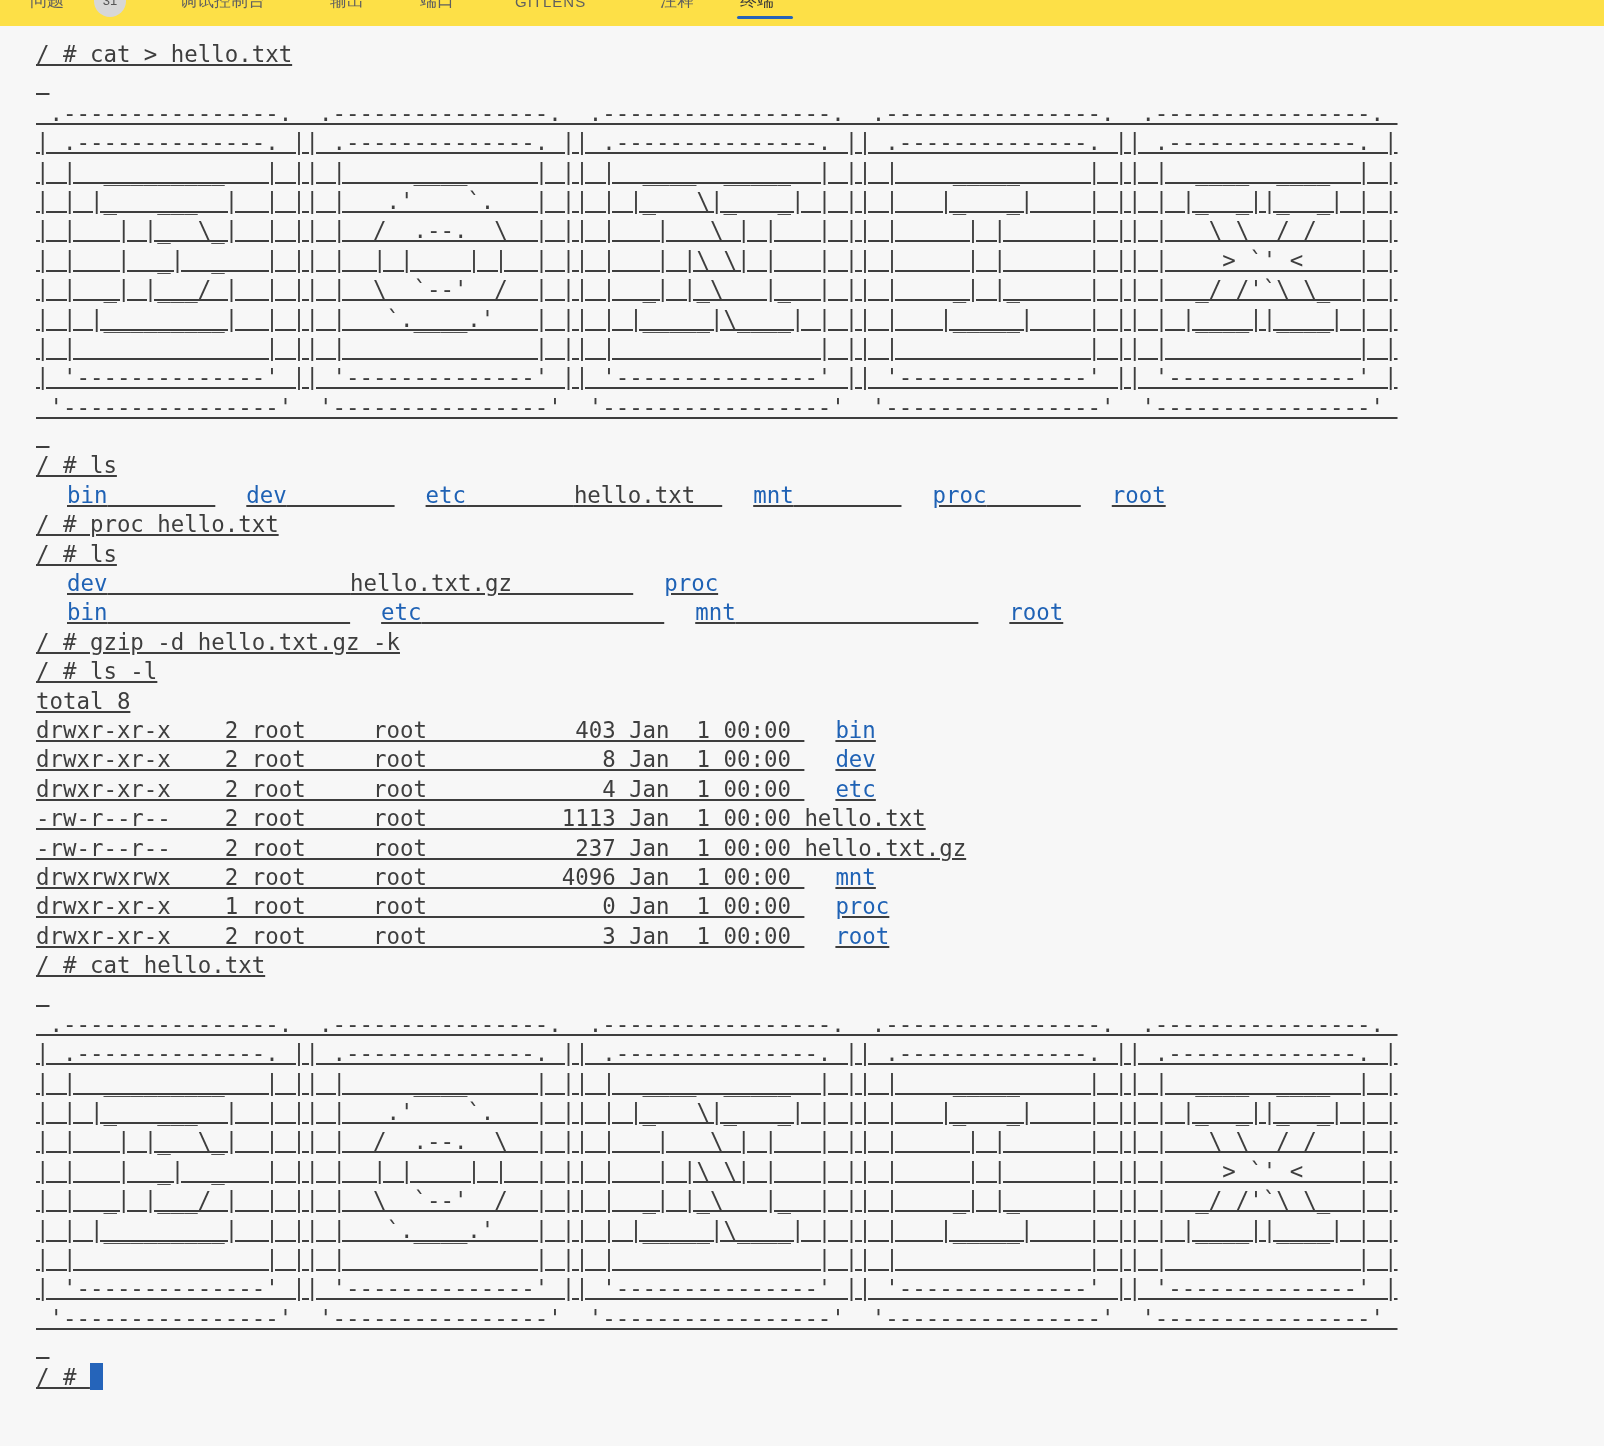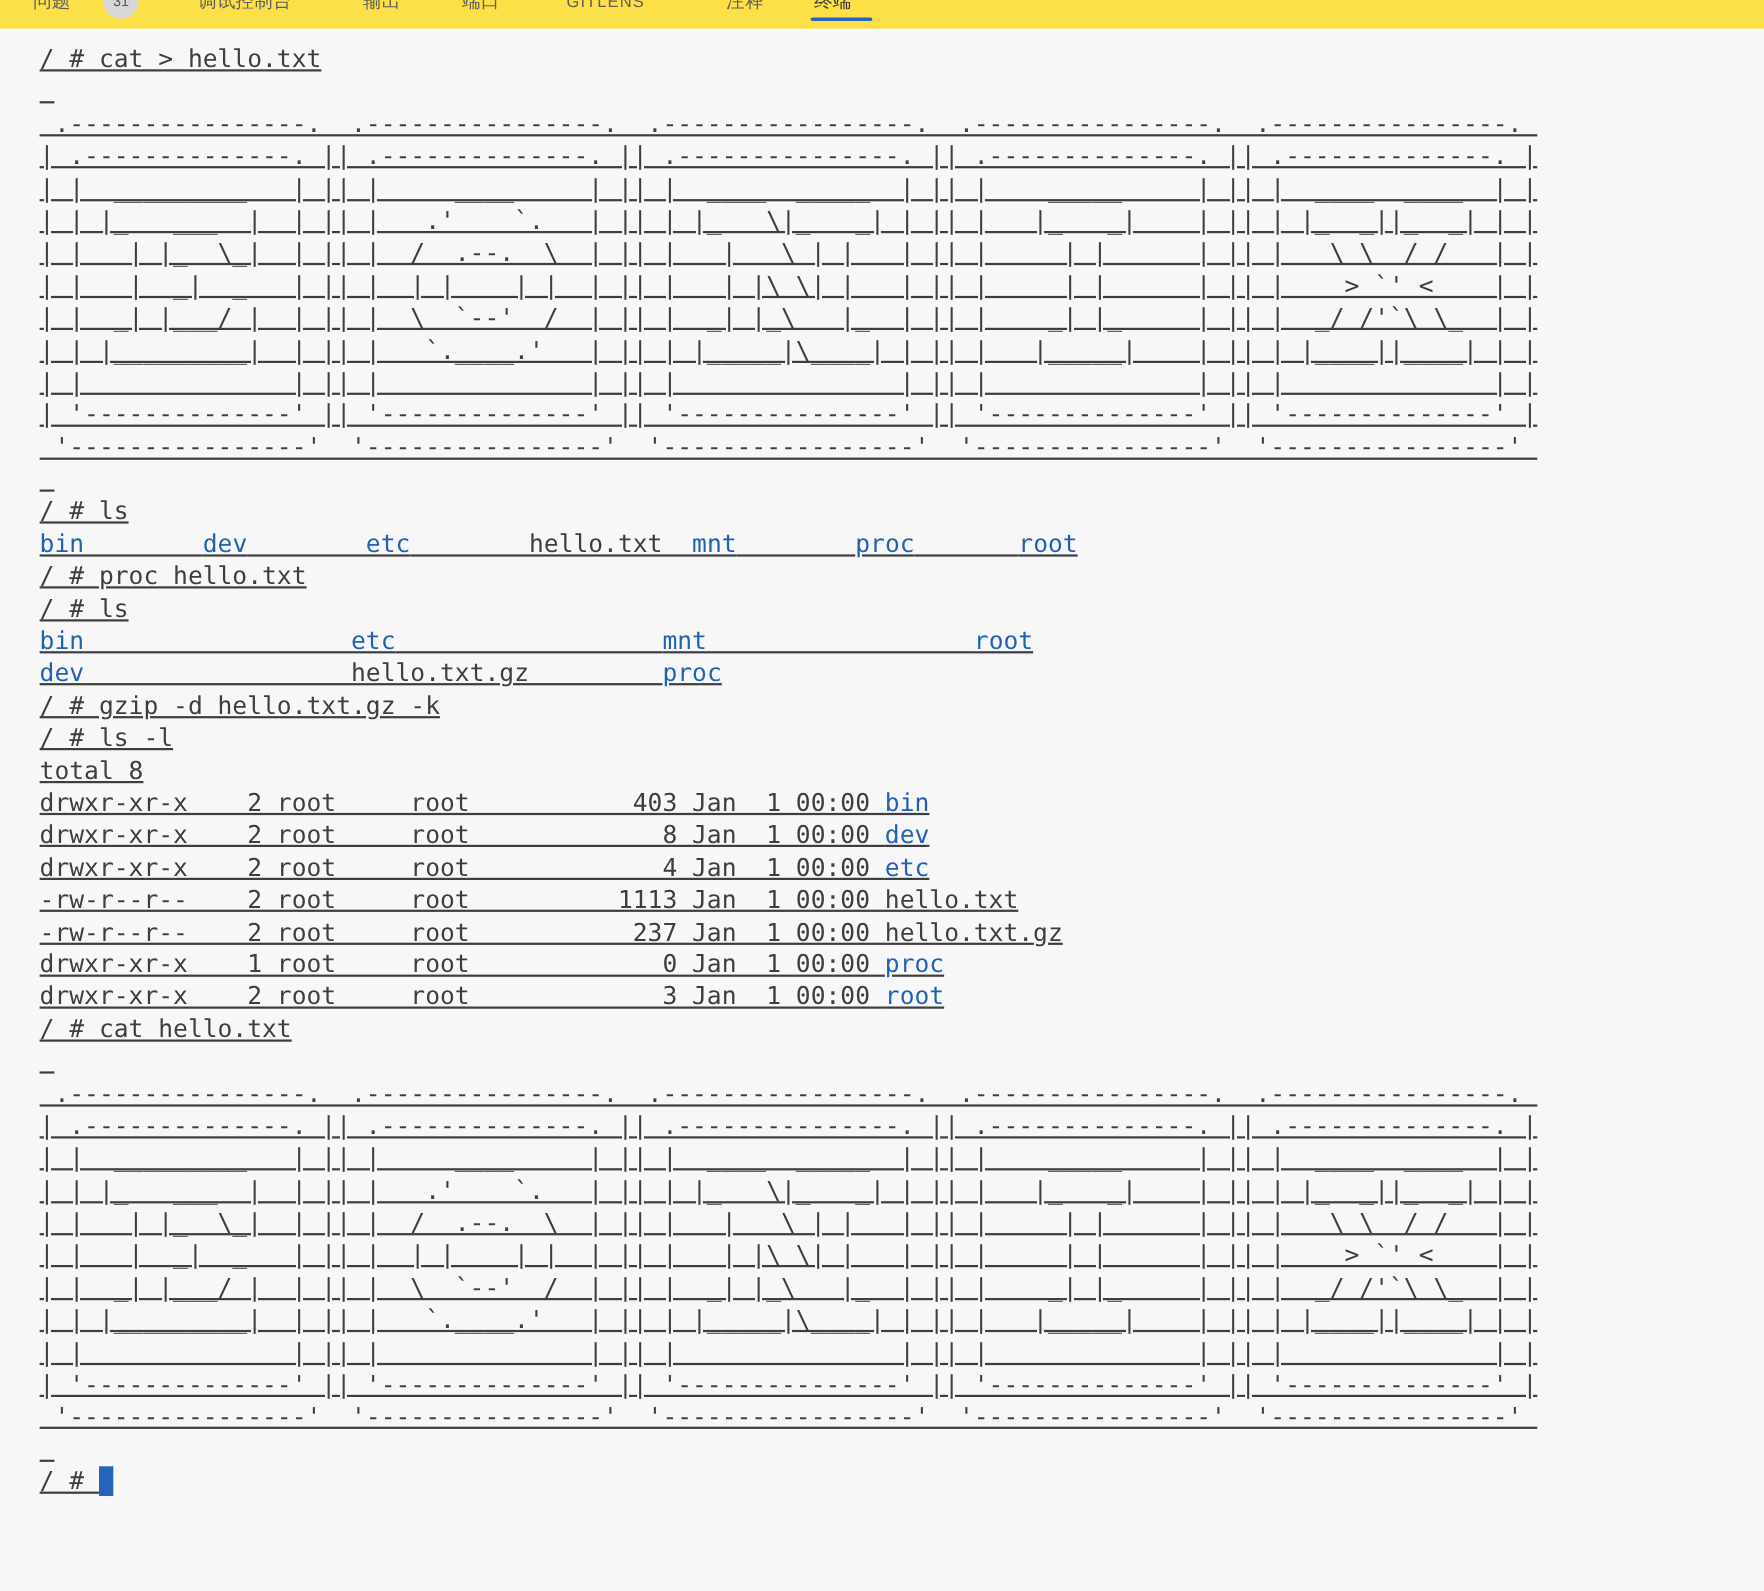--- a/index.html
+++ b/index.html
@@ -15,21 +15,21 @@
          background:var(--badge-bg,#d7d7d7);color:#565656;text-align:center;
          font:13px/32px "Liberation Sans",sans-serif;}
   .underline{position:absolute;left:737px;top:16px;width:56px;height:3px;
              border-radius:2px;background:var(--accent,#2564ba);}
 
   
   .term{padding:14px 0 0 36px;
         font:22.4px/29.4px "DejaVu Sans Mono","Liberation Mono",monospace;
         color:var(--fg,#3e3e3e);text-decoration:underline;}
   .tline{white-space:pre;height:29.4px;}
-  .d{color:var(--dir-blue,#1f62b5);}
+  .d{color:var(--dir-blue,#1f62b5);margin-left:31px;}
   .cursor{display:inline-block;width:13.5px;height:27px;margin-bottom:-5px;
           background:var(--accent,#2568bd);}
 </style>
 </head>
 <body>
 
 <div class="tabbar">
   <span class="tab" style="left:30px">问题</span>
   <span class="badge">31</span>
   <span class="tab" style="left:180px">调试控制台</span>
@@ -53,30 +53,31 @@
     <div class="tline"><span>| |  _| |___/ |  | || |  \  `--'  /  | || |  _| |_\   |_  | || |    _| |_     | || |  _/ /'`\ \_  | |</span></div>
     <div class="tline"><span>| | |_________|  | || |   `.____.'   | || | |_____|\____| | || |   |_____|    | || | |____||____| | |</span></div>
     <div class="tline"><span>| |              | || |              | || |               | || |              | || |              | |</span></div>
     <div class="tline"><span>| '--------------' || '--------------' || '---------------' || '--------------' || '--------------' |</span></div>
     <div class="tline"><span> '----------------'  '----------------'  '-----------------'  '----------------'  '----------------' </span></div>
     <div class="tline">&nbsp;</div>
     <div class="tline"><span>/ # ls</span></div>
     <div class="tline"><span class="d">bin</span><span>        </span><span class="d">dev</span><span>        </span><span class="d">etc</span><span>        </span><span>hello.txt  </span><span class="d">mnt</span><span>        </span><span class="d">proc</span><span>       </span><span class="d">root</span></div>
     <div class="tline"><span>/ # proc hello.txt</span></div>
     <div class="tline"><span>/ # ls</span></div>
+    <div class="tline"><span class="d">dev</span><span>                  </span><span>hello.txt.gz         </span><span class="d">proc</span></div>
     <div class="tline"><span class="d">bin</span><span>                  </span><span class="d">etc</span><span>                  </span><span class="d">mnt</span><span>                  </span><span class="d">root</span></div>
-    <div class="tline"><span class="d">dev</span><span>                  </span><span>hello.txt.gz         </span><span class="d">proc</span></div>
     <div class="tline"><span>/ # gzip -d hello.txt.gz -k</span></div>
     <div class="tline"><span>/ # ls -l</span></div>
     <div class="tline"><span>total 8</span></div>
     <div class="tline"><span>drwxr-xr-x    2 root     root           403 Jan  1 00:00 </span><span class="d">bin</span></div>
     <div class="tline"><span>drwxr-xr-x    2 root     root             8 Jan  1 00:00 </span><span class="d">dev</span></div>
     <div class="tline"><span>drwxr-xr-x    2 root     root             4 Jan  1 00:00 </span><span class="d">etc</span></div>
     <div class="tline"><span>-rw-r--r--    2 root     root          1113 Jan  1 00:00 hello.txt</span></div>
     <div class="tline"><span>-rw-r--r--    2 root     root           237 Jan  1 00:00 hello.txt.gz</span></div>
+    <div class="tline"><span>drwxrwxrwx    2 root     root          4096 Jan  1 00:00 </span><span class="d">mnt</span></div>
     <div class="tline"><span>drwxr-xr-x    1 root     root             0 Jan  1 00:00 </span><span class="d">proc</span></div>
     <div class="tline"><span>drwxr-xr-x    2 root     root             3 Jan  1 00:00 </span><span class="d">root</span></div>
     <div class="tline"><span>/ # cat hello.txt</span></div>
     <div class="tline">&nbsp;</div>
     <div class="tline"><span> .----------------.  .----------------.  .-----------------.  .----------------.  .----------------. </span></div>
     <div class="tline"><span>| .--------------. || .--------------. || .---------------. || .--------------. || .--------------. |</span></div>
     <div class="tline"><span>| |  _________   | || |     ____     | || |  ____  _____  | || |    _____     | || |  ____  ____  | |</span></div>
     <div class="tline"><span>| | |_   ___  |  | || |   .'    `.   | || | |_   \|_   _| | || |   |_   _|    | || | |_  _||_  _| | |</span></div>
     <div class="tline"><span>| |   | |_  \_|  | || |  /  .--.  \  | || |   |   \ | |   | || |     | |      | || |   \ \  / /   | |</span></div>
     <div class="tline"><span>| |   |  _|  _   | || |  | |    | |  | || |   | |\ \| |   | || |     | |      | || |    &gt; `' &lt;    | |</span></div>

